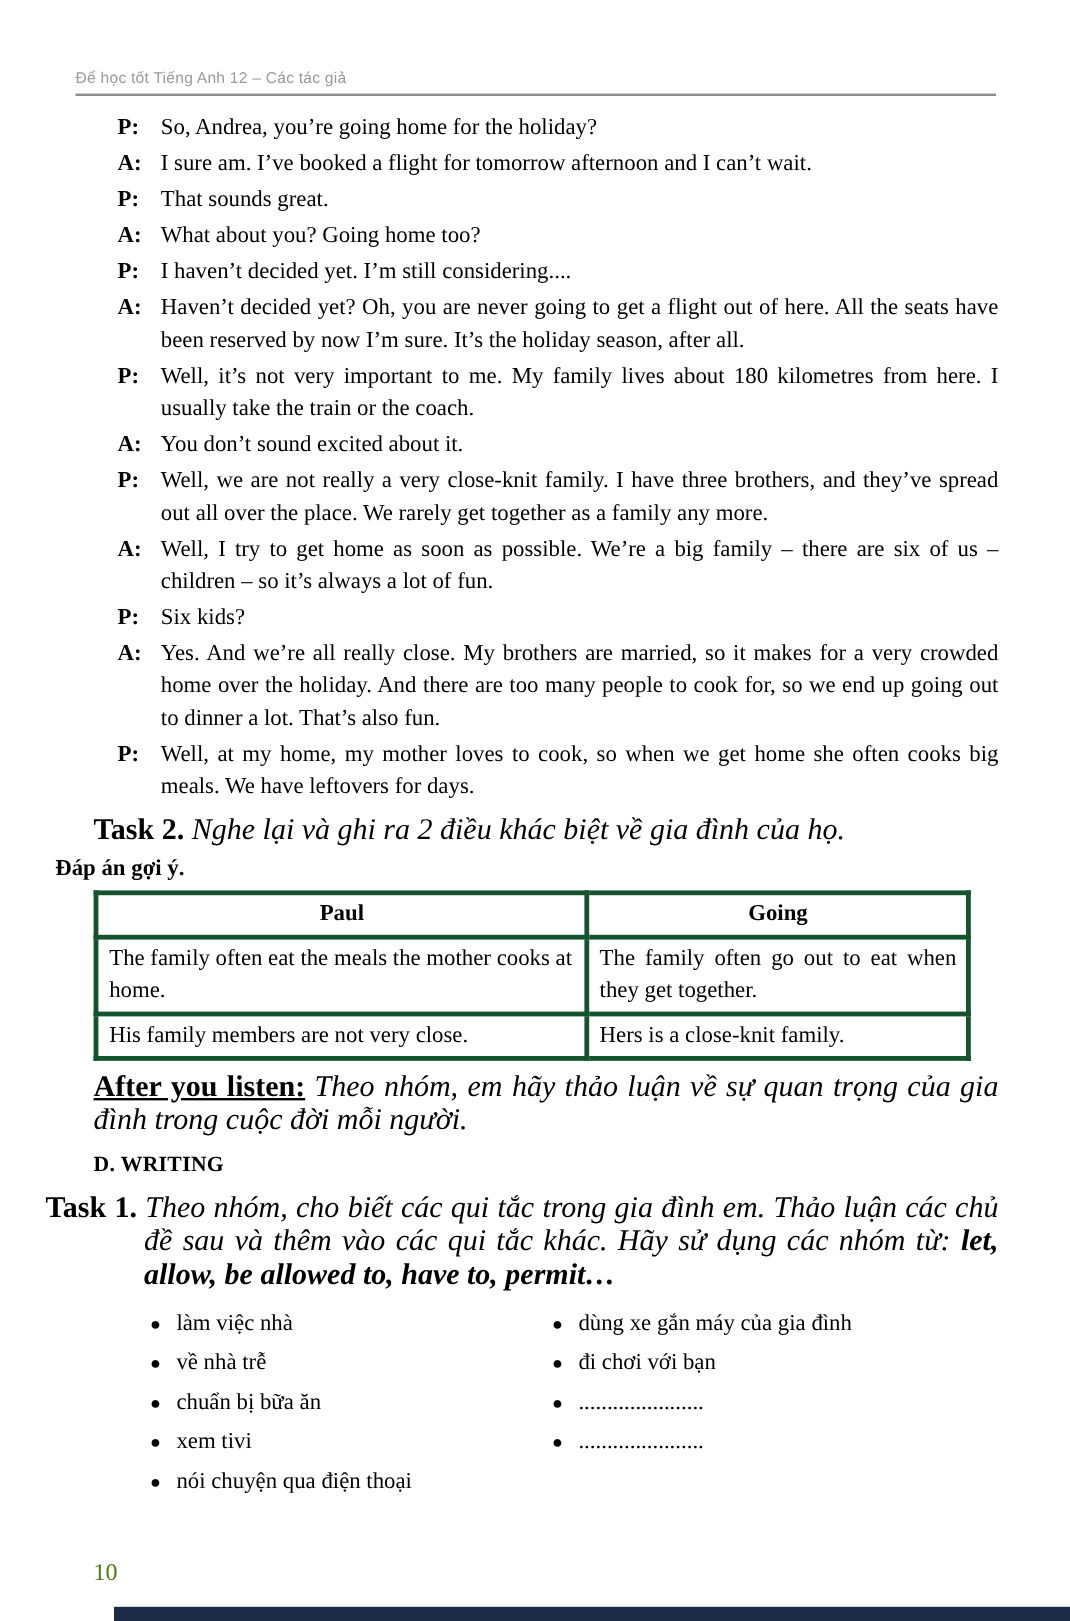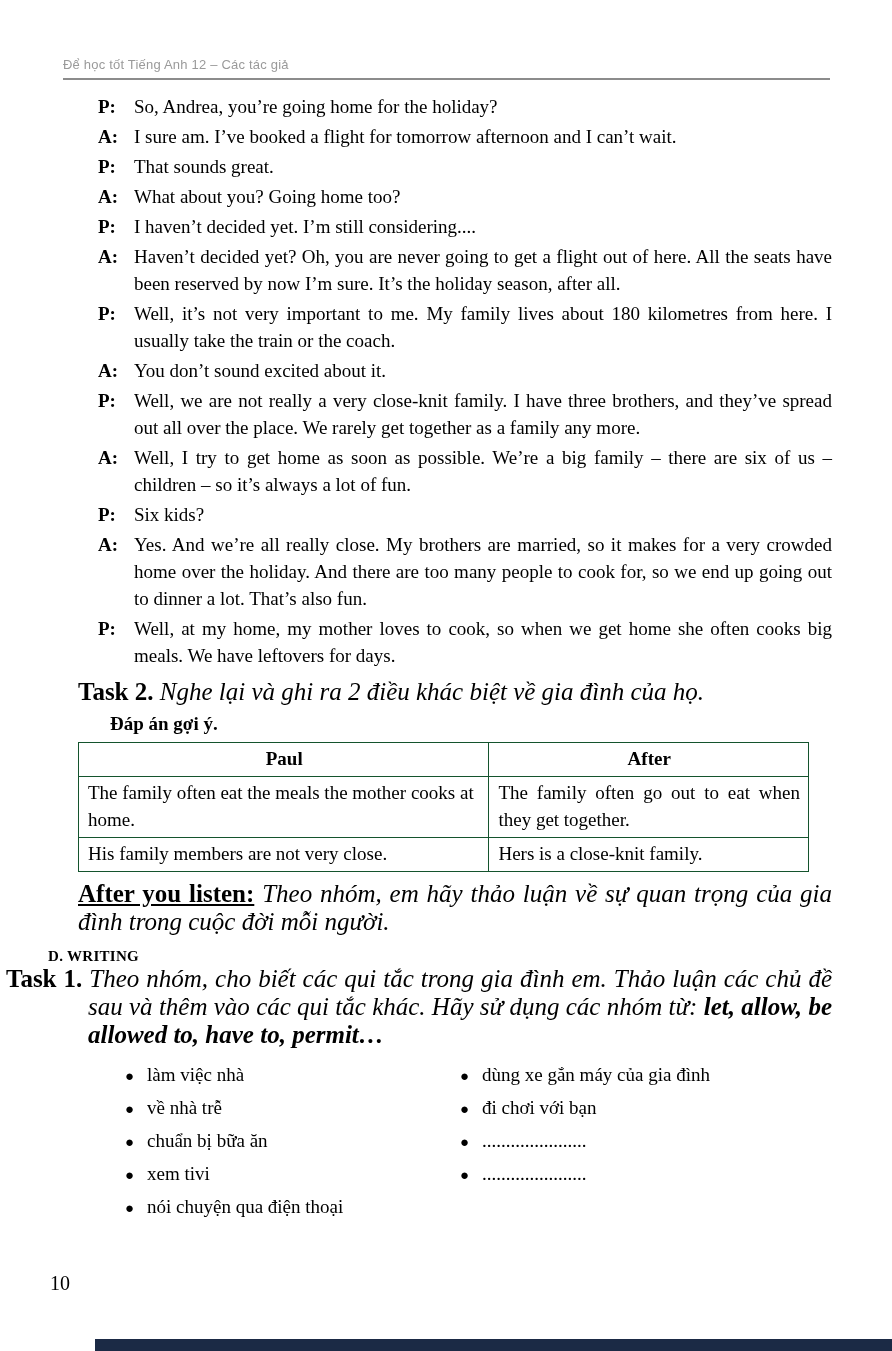--- a/index.html
+++ b/index.html
@@ -51,33 +51,33 @@
   .task-para {
     padding: 0 60px 0 78px;
     font-size: 25px;
     line-height: 28px;
   }
   .task2-para { margin-top: 9px; }
   .task-label { font-weight: bold; font-style: normal; }
   .task-instruction { font-style: italic; }
   .answer-key {
     margin-top: 7px;
-    padding-left: 110px;
+    padding-left: 46px;
     font-size: 19px;
     font-weight: bold;
   }
   
   .answer-table {
     margin: 7px 0 0 78px;
     width: 731px;
     border-collapse: collapse;
     font-size: 19px;
   }
   .answer-table th, .answer-table td {
-    border: 1px solid #14532d;
+    border: 4px solid #14532d;
     padding: 2px 8px 4px 9px;
     vertical-align: top;
     line-height: 27px;
   }
   .answer-table th { text-align: center; font-weight: bold; }
   .answer-table .col-paul { width: 411px; }
   .answer-table .col-andrea { width: 320px; }
   .answer-table td.justified { text-align: justify; }
   
   .after-listen {
@@ -85,28 +85,29 @@
     text-align: justify;
   }
   .after-listen-label {
     font-weight: bold;
     text-decoration: underline;
   }
   .after-listen-text { font-style: italic; }
   
   .writing-heading {
     margin-top: 12px;
-    padding-left: 48px;
-    font-size: 15px;
+    padding-left: 78px;
+    font-size: 18px;
     font-weight: bold;
     letter-spacing: 0.3px;
   }
   
   .task1-para {
-    padding-left: 88px;
+    margin-top: 12px;
+    padding-left: 120px;
     text-indent: -82px;
     padding-right: 60px;
     text-align: justify;
   }
   .emphasis-bold-italic { font-weight: bold; font-style: italic; }
   
   .bullet-columns {
     display: flex;
     margin-top: 10px;
     padding-left: 125px;
@@ -120,23 +121,23 @@
     align-items: baseline;
     line-height: 32px;
   }
   .bullet-dot {
     flex: 0 0 22px;
     font-size: 15px;
   }
   
   .page-number {
     margin-top: 48px;
-    padding-left: 50px;
+    padding-left: 78px;
     font-size: 20px;
-    color: #000000;
+    color: #4d7c0f;
   }
   
   .footer-bar {
     position: absolute;
     left: 95px;
     right: 0;
     bottom: 0;
     height: 12px;
     background: #1b2a45;
   }
@@ -209,21 +210,21 @@
   <div class="task-para task2-para">
     <span class="task-label">Task 2.</span><span class="task-instruction"> Nghe lại và ghi ra 2 điều khác biệt về gia đình của họ.</span>
   </div>
 
   <div class="answer-key">Đáp án gợi ý.</div>
 
   <table class="answer-table">
     <thead>
       <tr>
         <th class="col-paul">Paul</th>
-        <th class="col-andrea">After</th>
+        <th class="col-andrea">Going</th>
       </tr>
     </thead>
     <tbody>
       <tr>
         <td>The family often eat the meals the mother cooks at home.</td>
         <td class="justified">The family often go out to eat when they get together.</td>
       </tr>
       <tr>
         <td>His family members are not very close.</td>
         <td>Hers is a close-knit family.</td>

